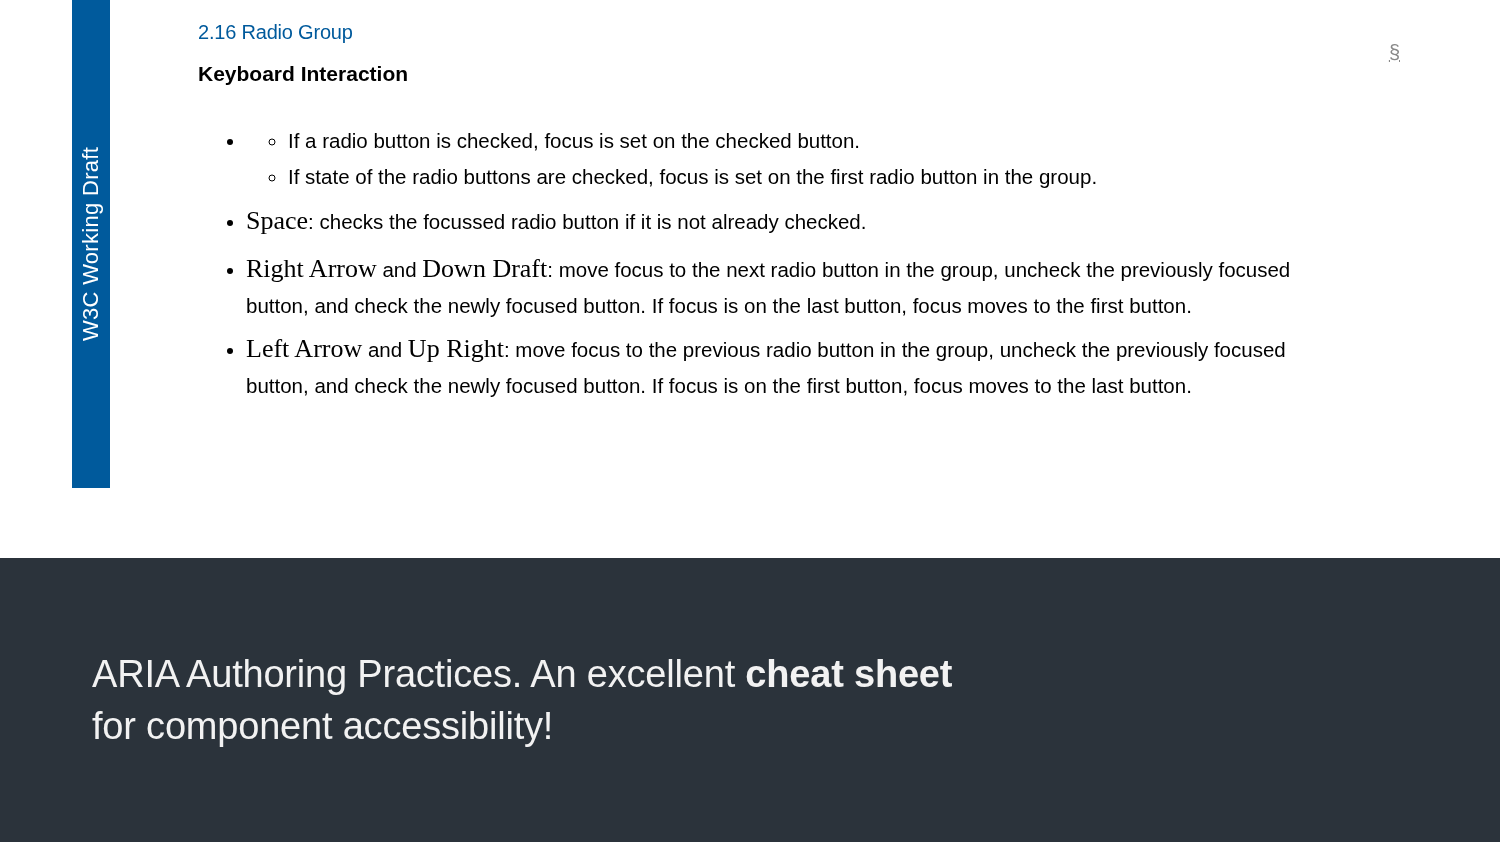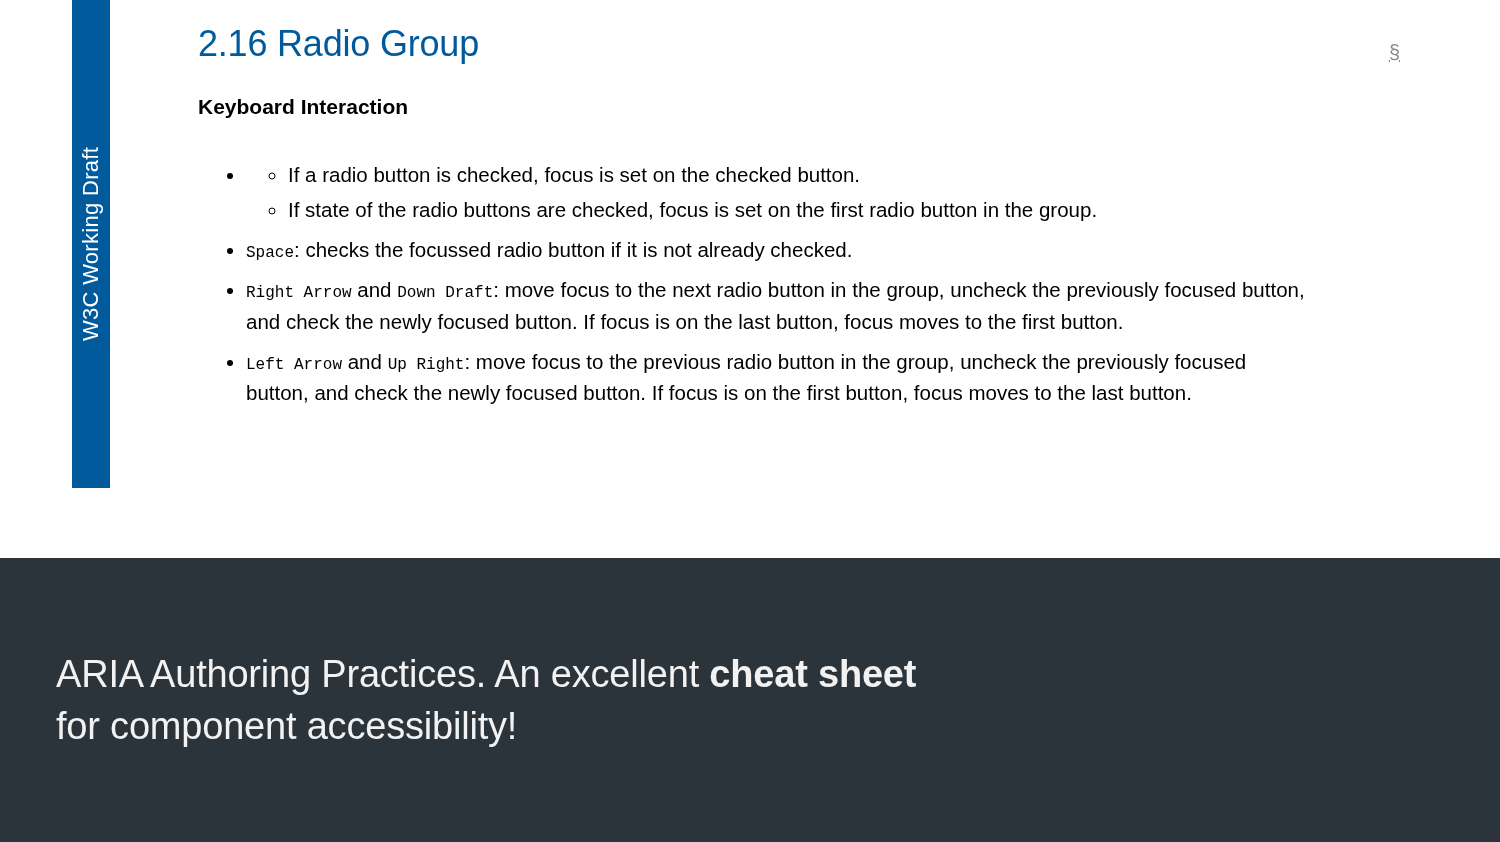--- a/index.html
+++ b/index.html
@@ -40,23 +40,23 @@
       letter-spacing: 0.3px;
     }
     .content {
       position: absolute;
       left: 198px;
       right: 194px;
       top: 18px;
     }
     .section-title {
       color: #005a9c;
-      font-size: 36px;
+      font-size: 20px;
       font-weight: 400;
-      margin-bottom: 22px;
+      margin-bottom: 12px;
       letter-spacing: -0.2px;
     }
     .section-link {
       position: absolute;
       right: -94px;
       top: 20px;
       font-size: 20px;
       color: #888;
       text-decoration: underline;
       cursor: pointer;
@@ -86,32 +86,32 @@
     }
     ul.inner {
       list-style: circle;
       padding-left: 42px;
       margin-top: 16px;
     }
     ul.inner > li {
       margin-bottom: 4px;
     }
     .mono {
-      font-family: Liberation Mono, monospace;
-      font-size: 16px;
+      font-family: Liberation Serif, serif;
+      font-size: 26px;
     }
     .bottom {
       position: absolute;
       left: 0;
       right: 0;
       top: 558px;
       bottom: 0;
       background: #2b333b;
       color: #f2f2f2;
-      padding: 90px 120px 0 56px;
+      padding: 90px 120px 0 92px;
     }
     .caption {
       font-size: 38px;
       font-weight: 300;
       line-height: 1.38;
       letter-spacing: -0.2px;
       max-width: 900px;
     }
     .caption strong {
       font-weight: 700;

